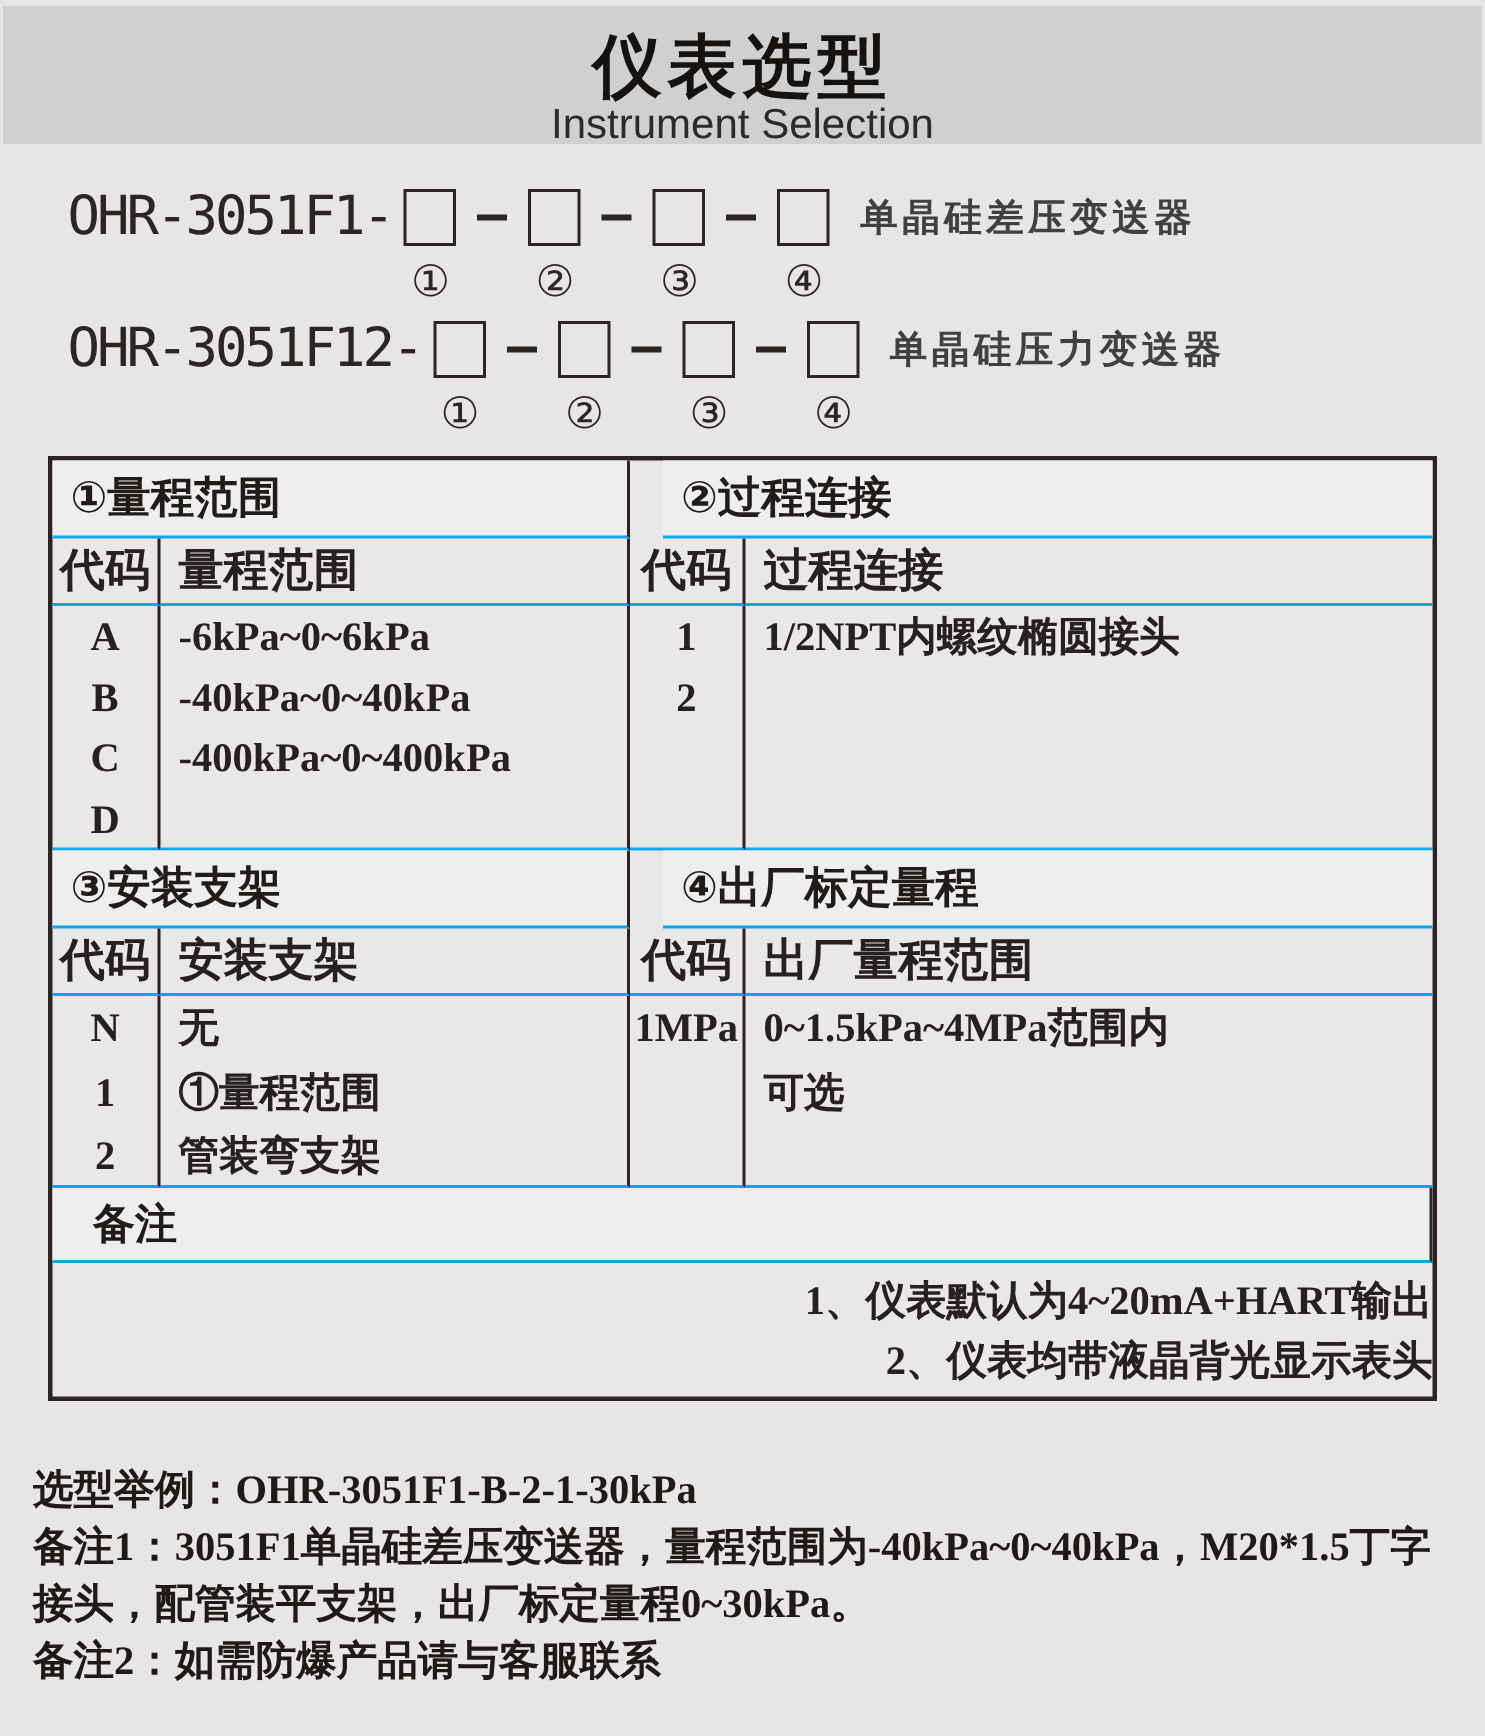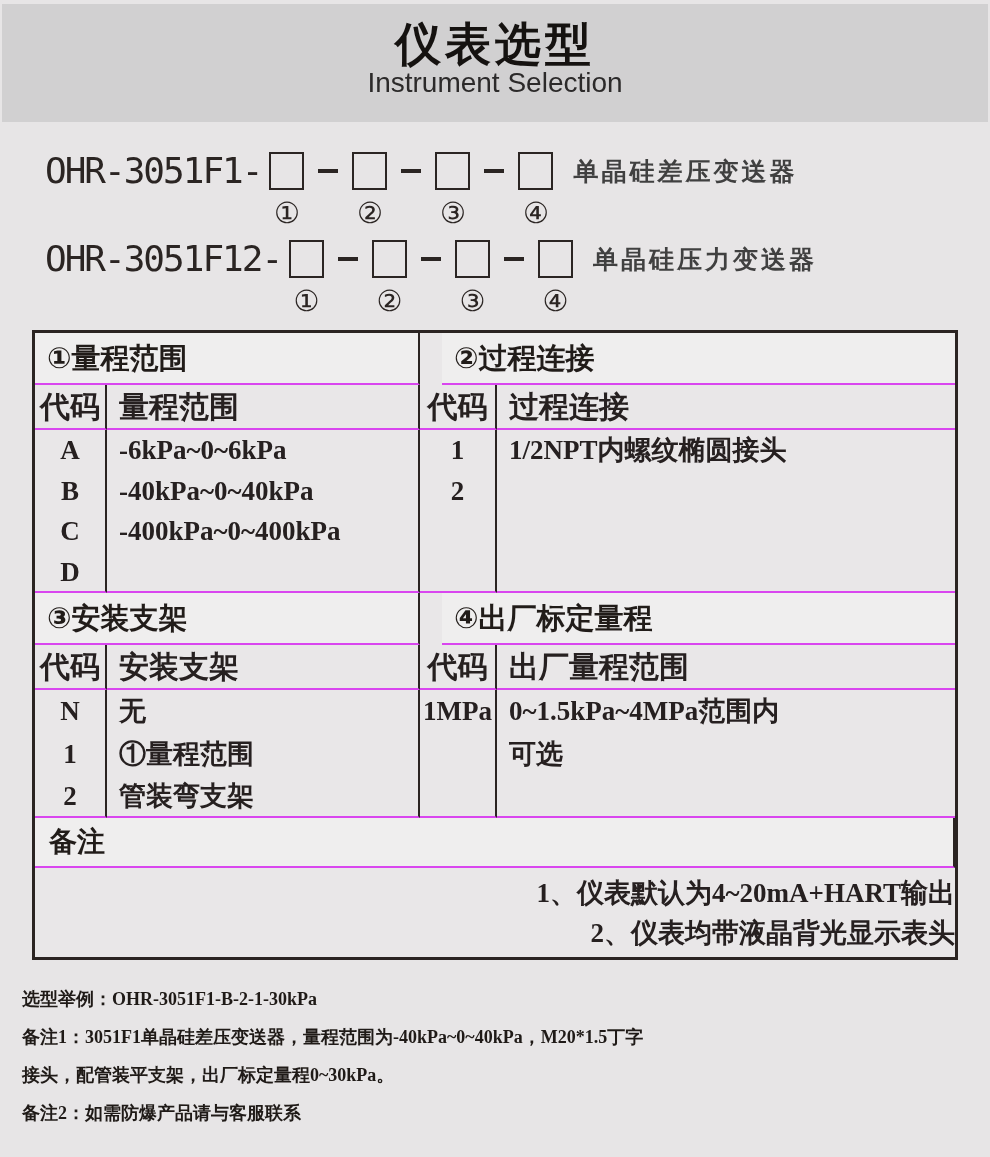--- a/index.html
+++ b/index.html
@@ -6,21 +6,21 @@
   body {
     width:990px; height:1157px;
     background:#e7e5e6;
     color:#262020;
     font-family:"Liberation Serif","DejaVu Serif",serif;
     overflow:hidden;
   }
 
   
   .banner {
-    margin:4px 2px 0 2px; height:118px;
+    margin:4px 2px 0 2px; height:92px;
     background:#d1d0d1;
     text-align:center;
   }
   .banner .title {
     padding-top:14px;
     font-family:"Liberation Sans","DejaVu Sans",sans-serif;
     font-weight:700; font-size:46px; line-height:52px;
     letter-spacing:4px; color:#151210;
   }
   .banner .subtitle {
@@ -64,21 +64,21 @@
   .spec-table {
     margin:15px 0 0 32px;
     width:926px;
     border:3px solid #2b2422;
     display:grid;
     grid-template-columns:72px 313px 77px 458px;
     grid-template-rows:52px 45px 163px 52px 45px 128px 50px 89px;
     background:#e9e7e8;
     box-sizing:border-box;
   }
-  .c { border-right:2px solid #2b2422; border-bottom:2px solid #d946ef; box-sizing:border-box; overflow:hidden; }
+  .c { border-right:2px solid #2b2422; border-bottom:2px solid #0ea5e9; box-sizing:border-box; overflow:hidden; }
   .nr { border-right:none; }
   .nb { border-bottom:none;text-align:right; }
   .sp2a { grid-column:1/3; }
   .sp2b { grid-column:3/5;margin-left:22px; }
   .spfull { grid-column:1/5; }
 
   .sec-h {
     background:#efeeee;
     font-family:"Liberation Sans","DejaVu Sans",sans-serif;
     font-weight:700; font-size:29px; line-height:50px;
@@ -93,27 +93,27 @@
   .dcell .dline { white-space:nowrap; }
   .codes .dline { text-align:center; }
   .vals .dline { padding-left:12px; }
   .rows4 .dline { line-height:40.5px; }
   .rows3 .dline { line-height:42.5px; }
 
   .remarks-h {
     background:#efeeee;
     font-family:"Liberation Sans","DejaVu Sans",sans-serif;
     font-weight:700; font-size:28px; line-height:48px;
-    padding-left:14px; color:#211c19;
+    padding-left:27px; color:#211c19;
   }
   .remarks-body { padding:5px 0 0 14px; font-weight:700; font-size:27px; }
   .remarks-body .dline { line-height:40px; white-space:nowrap; }
 
   
-  .footer { margin-top:20px; padding-left:22px; font-weight:700; font-size:18px; color:#1f1a17; }
+  .footer { margin-top:40px; padding-left:22px; font-weight:700; font-size:27px; color:#1f1a17; }
   .footer .dline { line-height:38px; white-space:nowrap; }
 </style>
 </head>
 <body>
 
 <div class="banner">
   <div class="title">仪表选型</div>
   <div class="subtitle">Instrument Selection</div>
 </div>
 

